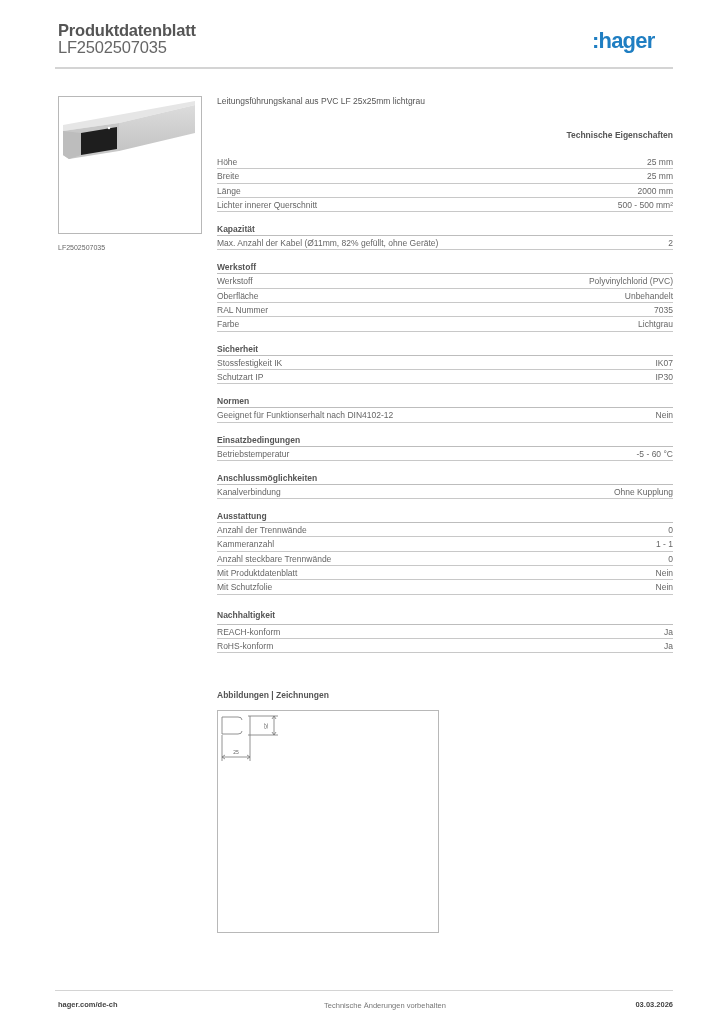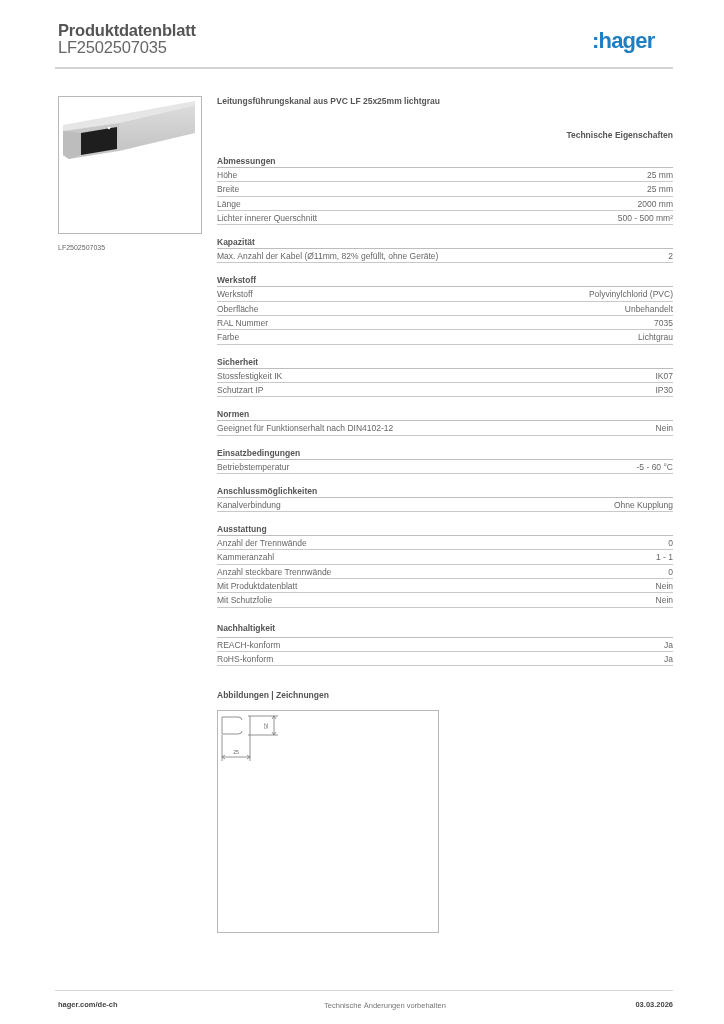--- a/index.html
+++ b/index.html
@@ -25,21 +25,21 @@
   .product-image {
     position: absolute; left: 58px; top: 96px; width: 144px; height: 138px;
     border: 1px solid #b8b8b8; box-sizing: border-box; background: #fff;
   }
   .image-caption {
     position: absolute; left: 58px; top: 244px; font-size: 7px; color: #666;
   }
   .content {
     position: absolute; left: 217px; top: 96px; width: 456px;
   }
-  .product-desc { font-size: 8.5px; font-weight: bold; color: #555; height: 14px; }
+  .product-desc { font-size: 8.5px; font-weight: normal; color: #555; height: 14px; }
   .tech-title { font-size: 8.5px; font-weight: bold; color: #555; margin-top: 20px; height: 14px; text-align: right; }
   .section { margin-top: 11px; }
   .section-title {
     font-size: 8.5px; font-weight: bold; color: #555; height: 12px; line-height: 12px;
     border-bottom: 1.5px solid #bdbdbd;
   }
   .row {
     display: flex; justify-content: space-between; font-size: 8.5px; color: #666;
     height: 13.3px; line-height: 14px; border-bottom: 1px solid #c8c8c8;
   }
@@ -83,21 +83,20 @@
     <circle cx="50" cy="31" r="1.2" fill="#fff"></circle>
   </svg>
 </div>
 <div class="image-caption">LF2502507035</div>
 
 <div class="content">
   <div class="product-desc">Leitungsführungskanal aus PVC LF 25x25mm lichtgrau</div>
   <div class="tech-title">Technische Eigenschaften</div>
 
   <div class="section">
-    <div class="section-title">Abmessungen</div>
     <div class="row">
         <span>Höhe</span>
         <span class="val">25 mm</span>
       </div>
     <div class="row">
         <span>Breite</span>
         <span class="val">25 mm</span>
       </div>
     <div class="row">
         <span>Länge</span>

